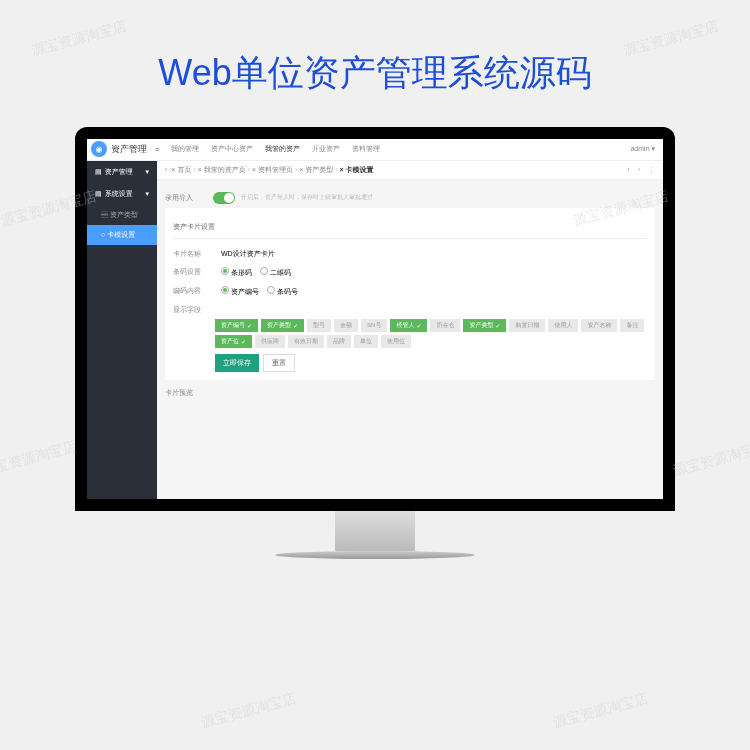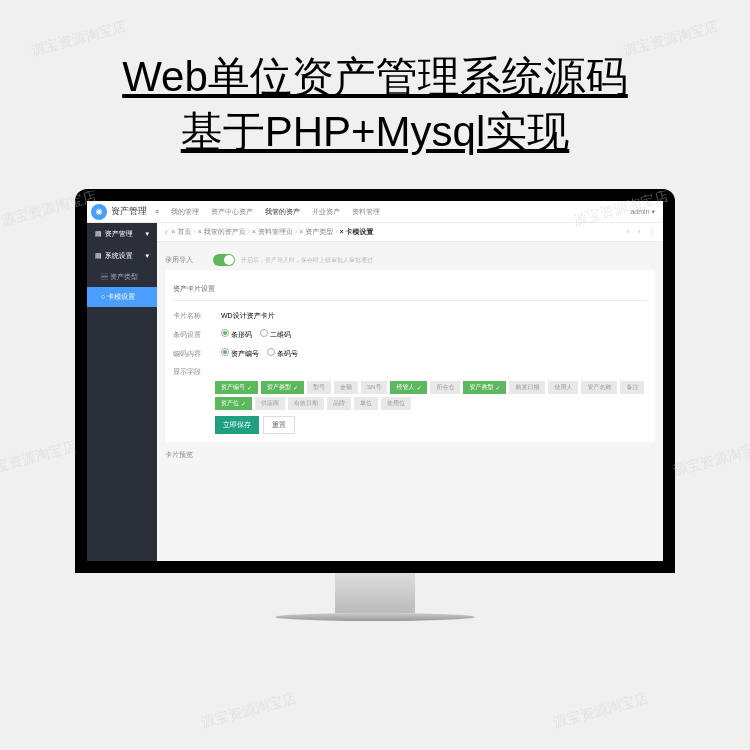--- a/index.html
+++ b/index.html
@@ -5,21 +5,21 @@
 * { margin: 0; padding: 0; box-sizing: border-box; font-family: "Microsoft YaHei", sans-serif; }
 body { background: #f0f0f0; width: 750px; height: 750px; position: relative; overflow: hidden; }
 
 .watermark { position: absolute; color: #ccc; font-size: 14px; opacity: 0.4; transform: rotate(-15deg); pointer-events: none; z-index: 100; }
 .wm1 { top: 30px; left: 30px; } .wm2 { top: 30px; right: 30px; }
 .wm3 { top: 200px; left: 0px; } .wm4 { top: 200px; right: 80px; }
 .wm5 { top: 450px; left: -20px; } .wm6 { top: 450px; right: -20px; }
 .wm7 { bottom: 30px; left: 200px; } .wm8 { bottom: 30px; right: 100px; }
 
 .title-area { text-align: center; padding: 50px 20px 30px; }
-.title-line { font-size: 42px; color: #000000; font-weight: normal; line-height: 1.3; text-decoration: underline; }
+.title-line { font-size: 36px; color: #1d4ed8; font-weight: normal; line-height: 1.3; }
 
 .monitor { width: 600px; margin: 0 auto; position: relative; }
 .screen-bezel { background: #000; border-radius: 12px 12px 0 0; padding: 12px; }
 .screen { background: #fff; width: 100%; height: 360px; overflow: hidden; display: flex; flex-direction: column; font-size: 7px; }
 
 .stand-neck { width: 80px; height: 40px; background: linear-gradient(#ddd, #bbb); margin: 0 auto; }
 .stand-base { width: 200px; height: 8px; background: linear-gradient(#ccc, #999); margin: 0 auto; border-radius: 50%; position: relative; }
 .apple-logo { position: absolute; left: 50%; top: -32px; transform: translateX(-50%); font-size: 14px; color: #000; }
 
 .app-header { height: 22px; background: #fff; border-bottom: 1px solid #eee; display: flex; align-items: center; }
@@ -77,21 +77,20 @@
 <div class="watermark wm2">源宝资源淘宝店</div>
 <div class="watermark wm3">源宝资源淘宝店</div>
 <div class="watermark wm4">源宝资源淘宝店</div>
 <div class="watermark wm5">源宝资源淘宝店</div>
 <div class="watermark wm6">源宝资源淘宝店</div>
 <div class="watermark wm7">源宝资源淘宝店</div>
 <div class="watermark wm8">源宝资源淘宝店</div>
 
 <div class="title-area">
   <div class="title-line">Web单位资产管理系统源码</div>
-  <div class="title-line">基于PHP+Mysql实现</div>
 </div>
 
 <div class="monitor">
   <div class="screen-bezel">
     <div class="screen">
 
       <div class="app-header">
         <div class="logo-badge">◉</div>
         <div class="app-name">资产管理</div>
         <div class="hamburger">≡</div>

